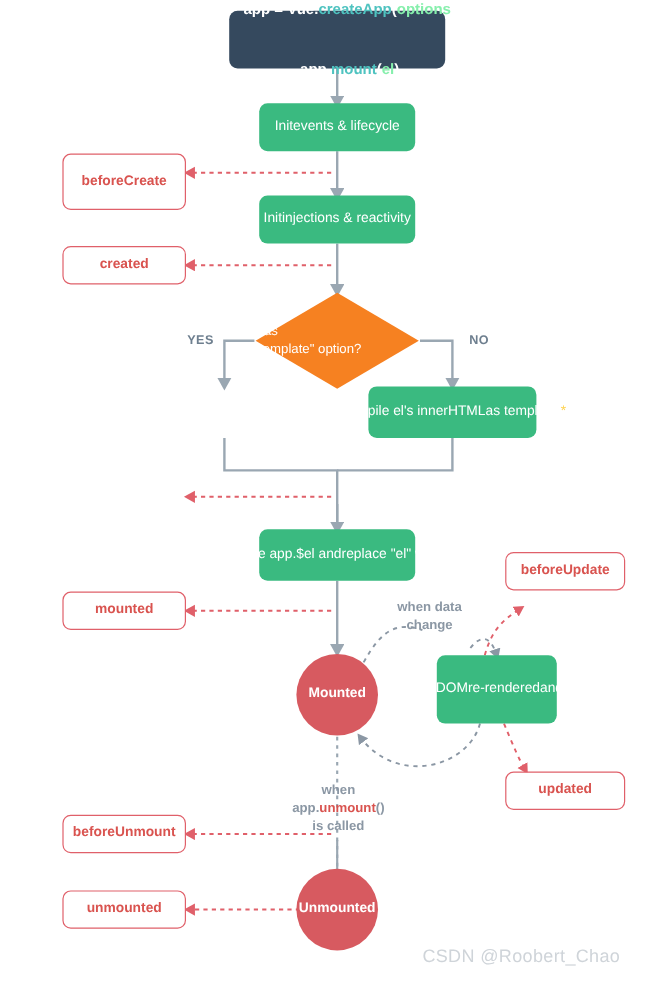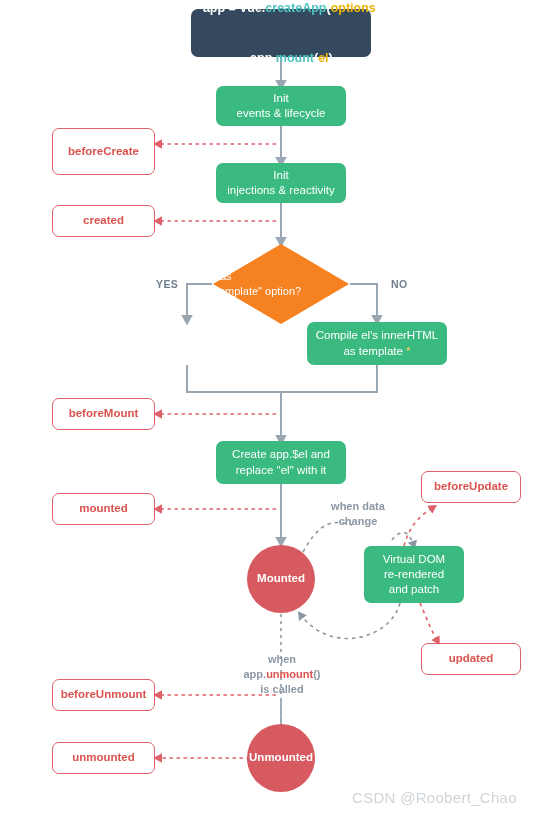--- a/index.html
+++ b/index.html
@@ -38,29 +38,29 @@
     background: #35495e;
     border-radius: 7px;
     color: #ffffff;
     font-size: 12.5px;
     font-weight: bold;
     flex-direction: column;
   }
   .code-line { white-space: pre; }
   .c-white { color: #ffffff; }
   .c-teal  { color: #4fc3c0; }
-  .c-green { color: #eab308; }
+  .c-green { color: #86efac; }
 
   
   .green-box {
     background: #3aba80;
     border-radius: 7px;
     color: #ffffff;
     font-size: 11.5px;
-    flex-direction: column;
+    flex-direction: row;
   }
   .green-box .l1, .green-box .l2, .green-box .l3 { white-space: nowrap; }
   .star { color: #ffd24d; }
 
   
   .diamond-wrap {
     position: absolute;
   }
   .diamond-label {
     position: absolute;
@@ -224,25 +224,24 @@
   <div class="node green-box" style="left:364px; top:546px; width:100px; height:57px;">
     <div class="l1">Virtual DOM</div>
     <div class="l2">re-rendered</div>
     <div class="l3">and patch</div>
   </div>
 
   <div class="node hook-box" style="left:52px; top:128px; width:103px; height:47px;">beforeCreate</div>
 
   <div class="node hook-box" style="left:52px; top:205px; width:103px; height:32px;">created</div>
 
-  <div class="node hook-box" style="left:52px; top:398px; width:103px; height:32px;">beforeMount</div>
 
   <div class="node hook-box" style="left:52px; top:493px; width:103px; height:32px;">mounted</div>
 
-  <div class="node hook-box" style="left:421px; top:471px; width:100px; height:32px;">beforeUpdate</div>
+  <div class="node hook-box" style="left:421px; top:460px; width:100px; height:32px;">beforeUpdate</div>
 
   <div class="node hook-box" style="left:421px; top:643px; width:100px; height:32px;">updated</div>
 
   <div class="node hook-box" style="left:52px; top:679px; width:103px; height:32px;">beforeUnmount</div>
 
   <div class="node hook-box" style="left:52px; top:742px; width:103px; height:32px;">unmounted</div>
 
   <div class="node circle-state" style="left:247px; top:545px; width:68px; height:68px;">Mounted</div>
 
   <div class="node circle-state" style="left:247px; top:724px; width:68px; height:68px;">Unmounted</div>

